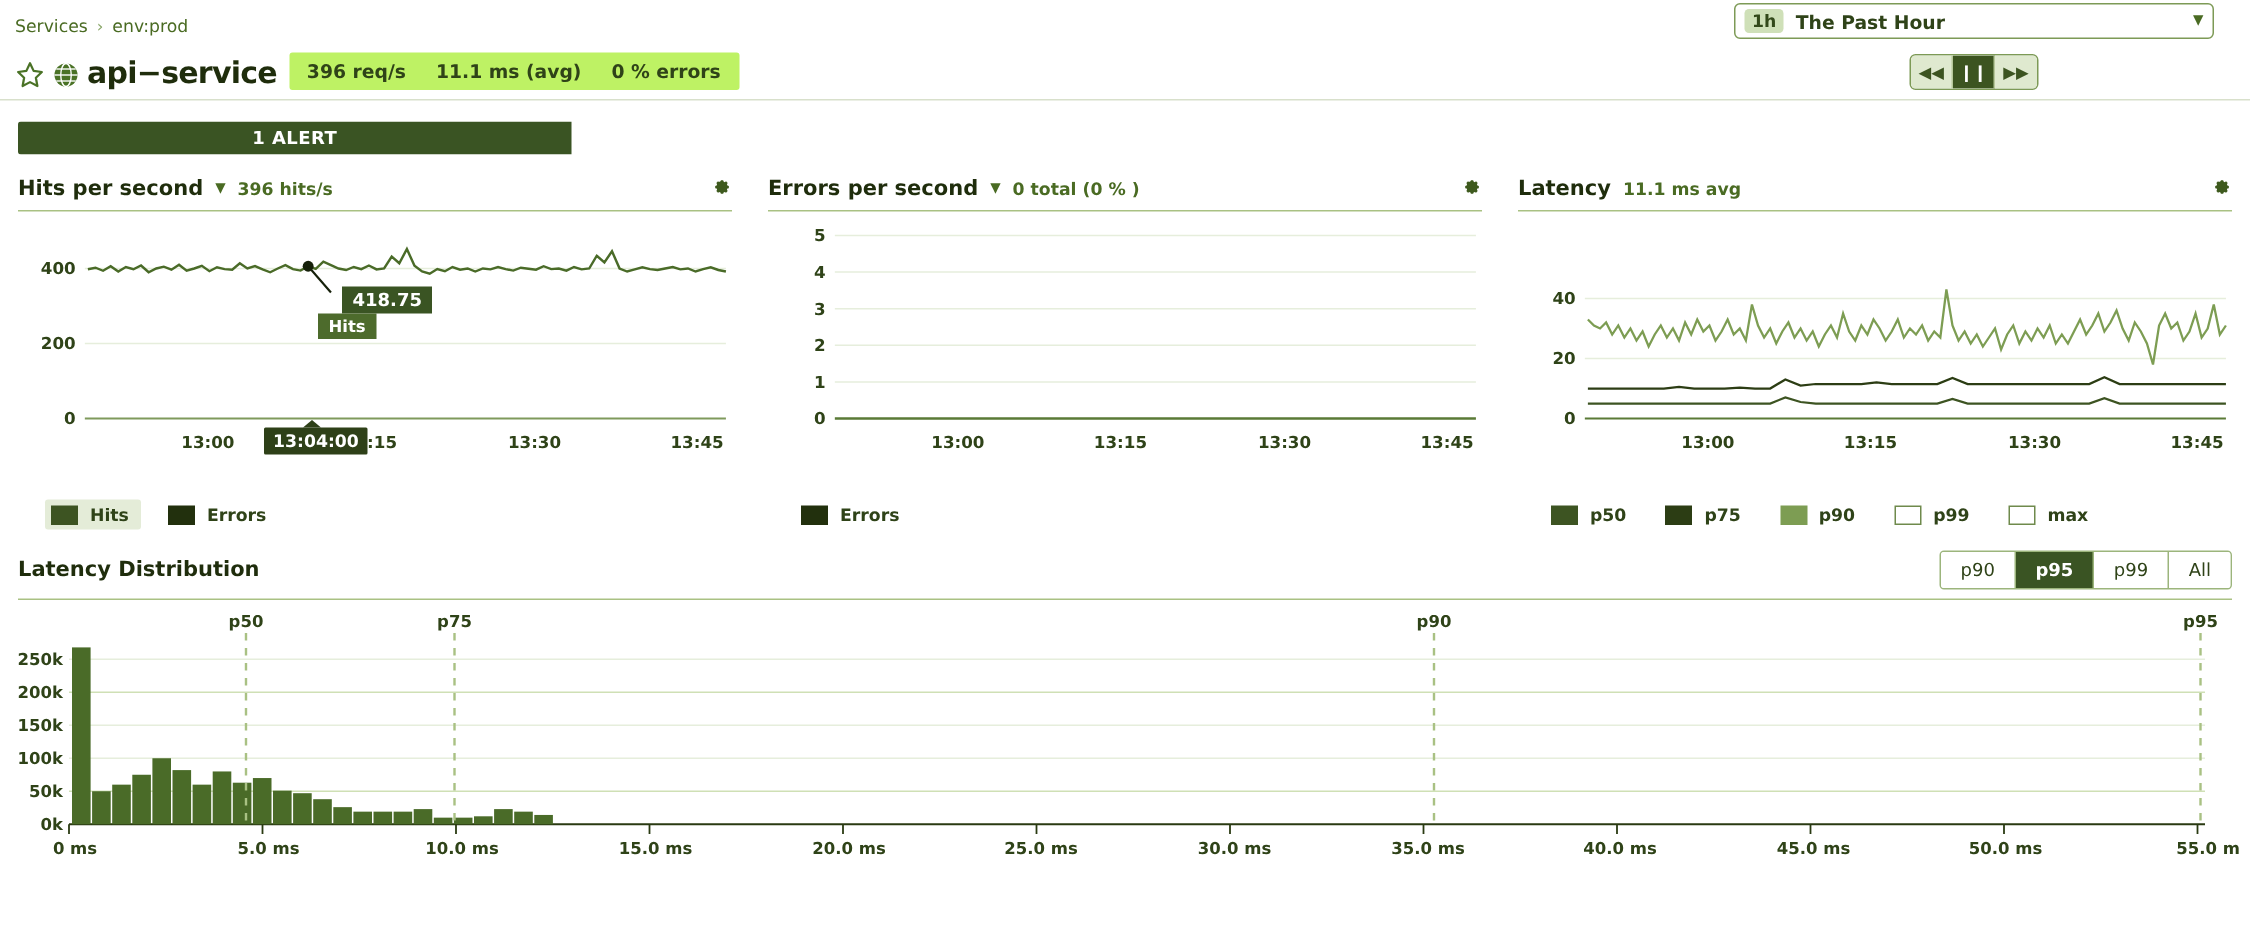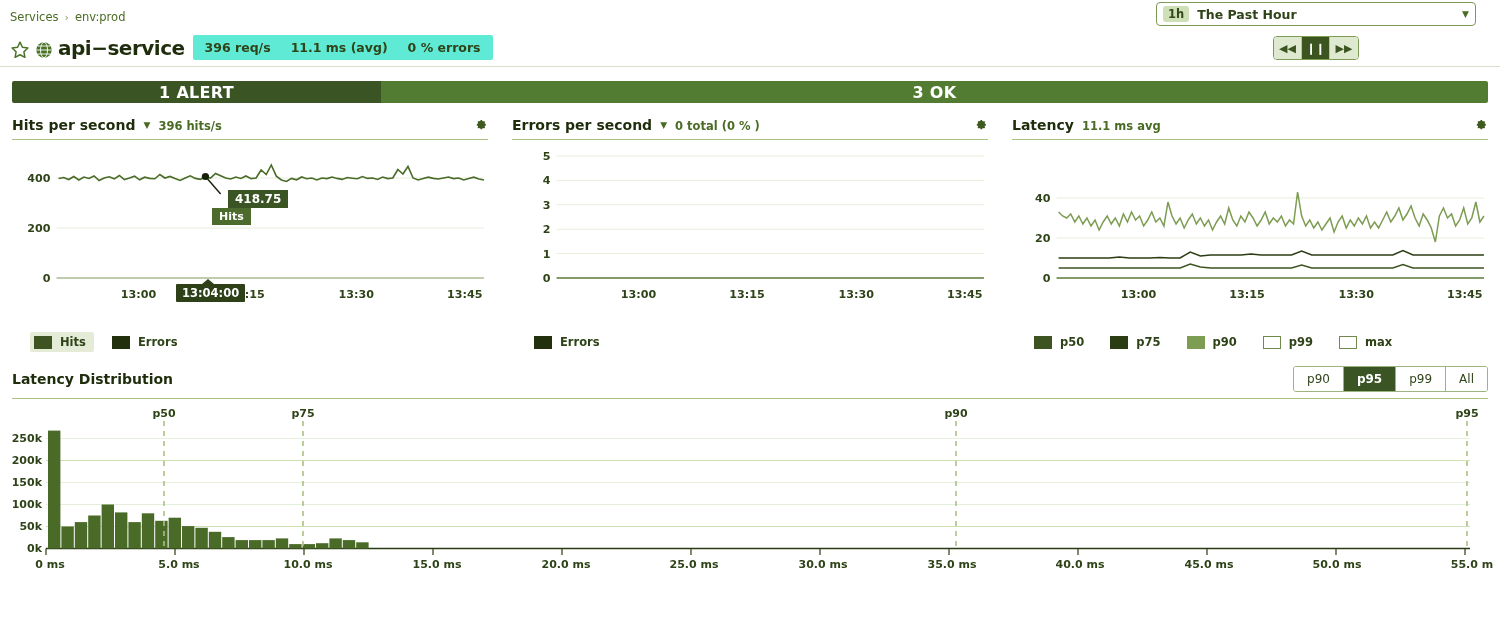--- a/index.html
+++ b/index.html
@@ -27,21 +27,21 @@
   .titlerow {
     display:flex; align-items:flex-end; gap:4px;
     padding:0 10px; height:36px;
   }
   .icon-star, .icon-globe { width:20px; height:20px; display:block; }
   .svc-name {
     font-size:20px; font-weight:bold; letter-spacing:-0.5px;
     color:#1f2d0c; margin-right:4px;
   }
   .statpill {
-    background:#5eead4; border-radius:2px;
+    background:#bef264; border-radius:2px;
     padding:5px 12px; display:flex; gap:20px;
     font-size:12.5px; font-weight:bold; color:#2f4318;
   }
 
   .hdr-right {
     margin-left:auto; display:flex; align-items:center; gap:10px;
     padding-right:14px;
     flex-direction:column;
   }
   .timesel {
@@ -71,21 +71,21 @@
 
   .topdivider { height:1px; background:#d8e0cb; margin-top:6px; }
 
   
   .statusbar {
     display:flex; margin:14px 12px 0 12px; height:22px;
     border-radius:2px; overflow:hidden;
   }
   .seg {
     display:flex; align-items:center; justify-content:center;
-    color:#fff; font-size:16px; font-weight:bold; letter-spacing:0.3px;
+    color:#fff; font-size:12px; font-weight:bold; letter-spacing:0.3px;
   }
   .seg-alert { background:#3a5423; width:25%; }
   .seg-ok    { background:#527c31; width:75%; }
 
   
   .panels { display:flex; padding:12px 12px 0 12px; gap:24px; }
   .panel { flex:1; min-width:0; }
   .panel-hdr {
     display:flex; align-items:baseline; gap:8px;
     padding-bottom:6px; border-bottom:1px solid #a9c183;
@@ -198,21 +198,20 @@
       <div class="playbtn">◀◀</div>
       <div class="playbtn active">❙❙</div>
       <div class="playbtn">▶▶</div>
     </div>
   </div>
 </div>
 <div class="topdivider"></div>
 
 <div class="statusbar">
   <div class="seg seg-alert">1 ALERT</div>
-  <div class="seg seg-ok">3 OK</div>
 </div>
 
 <div class="panels">
 
   <div class="panel">
     <div class="panel-hdr">
       <span class="panel-title">Hits per second</span>
       <span class="panel-caret">▼</span>
       <span class="panel-sub">396 hits/s</span>
       <span class="gear">

